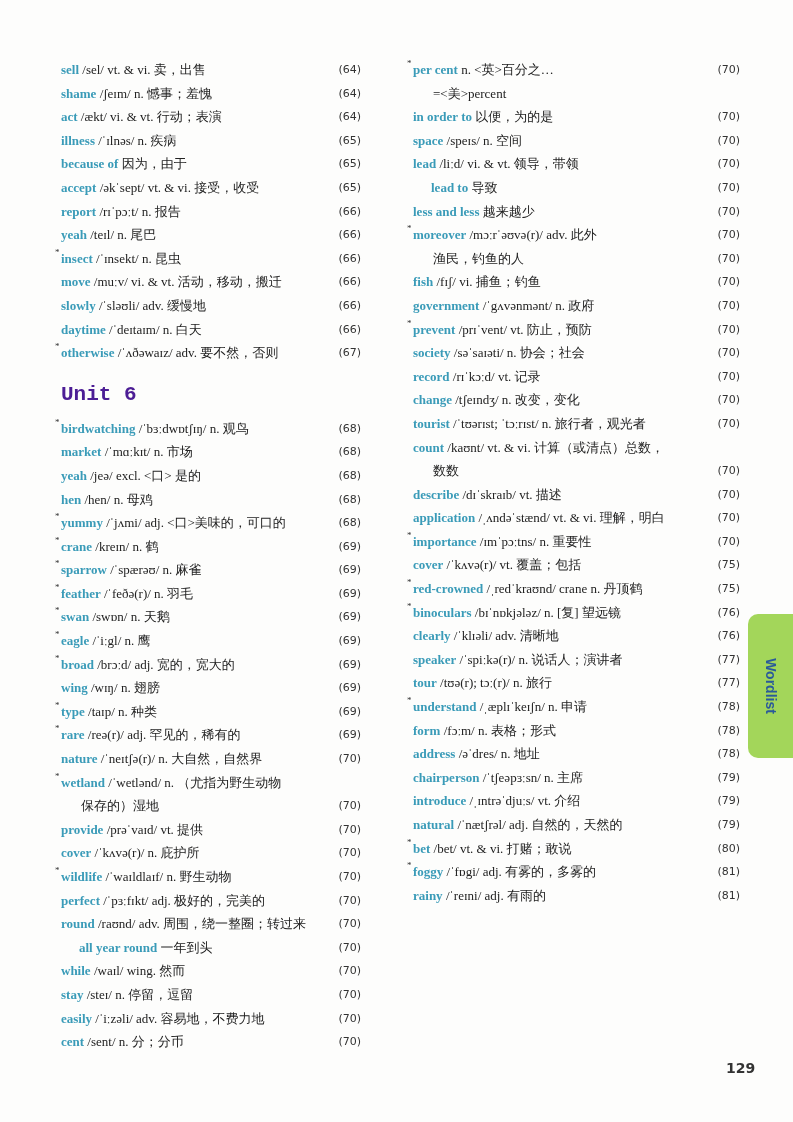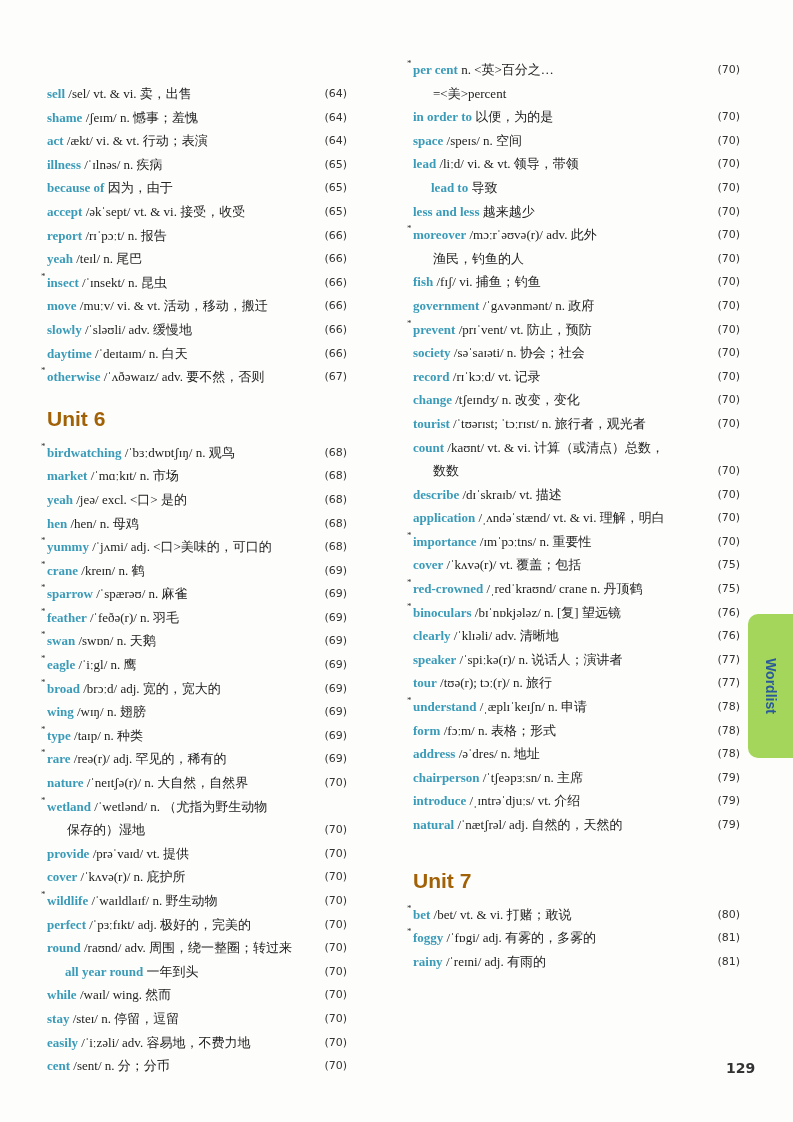--- a/index.html
+++ b/index.html
@@ -1,29 +1,29 @@
 <!DOCTYPE html>
 <html><head>
 <meta charset="utf-8">
 <style>
   html, body { margin: 0; padding: 0; }
   body {
     width: 793px; height: 1122px; background: #fdfdfc; position: relative; overflow: hidden;
     font-family: "Liberation Serif", "DejaVu Serif", serif; color: #222;
   }
   .col { position: absolute; top: 58px; }
-  .col.left { left: 47px; width: 300px; margin-top: 24px; }
+  .col.left { left: 61px; width: 300px; }
   .col.right { left: 413px; width: 327px; }
   .entry { position: relative; height: 23.6px; line-height: 23.6px; font-size: 13px; white-space: nowrap; }
   .entry.cont { padding-left: 20px; }
   .entry.sub { padding-left: 18px; }
   .star { position: absolute; left: -6px; top: -6px; font-size: 9px; color: #333; }
   .hw { color: #3a9bb8; font-weight: bold; }
   .ref { position: absolute; right: 0; top: 0; font-family: "DejaVu Sans", sans-serif; font-size: 11px; color: #333; }
-  .unit { font-family: Liberation Sans, sans-serif; font-weight: bold; font-size: 21px; color: #a16207; height: 44px; line-height: 44px; margin-top: 8px; }
+  .unit { font-family: Liberation Mono, monospace; font-weight: bold; font-size: 21px; color: #4c1d95; height: 44px; line-height: 44px; margin-top: 8px; }
   .tab {
     position: absolute; left: 748px; top: 614px; width: 45px; height: 144px;
     background: #a3d65a; border-radius: 10px 0 0 10px;
   }
   .tab span {
     position: absolute; left: 50%; top: 50%; transform: translate(-50%,-50%) rotate(90deg);
     font-family: "Liberation Sans", sans-serif; font-weight: bold; font-size: 14px; color: #2a5a9a; white-space: nowrap;
   }
   .pagenum { position: absolute; left: 709px; top: 1060px; font-family: "DejaVu Sans", sans-serif; font-weight: bold; font-size: 14px; color: #333; margin-left: 17px; }
 </style>
@@ -107,21 +107,20 @@
       <div class="entry"><span class="hw">clearly</span> <span>/ˈklɪəli/ adv. 清晰地</span><span class="ref">(76)</span></div>
       <div class="entry"><span class="hw">speaker</span> <span>/ˈspiːkə(r)/ n. 说话人；演讲者</span><span class="ref">(77)</span></div>
       <div class="entry"><span class="hw">tour</span> <span>/tʊə(r); tɔː(r)/ n. 旅行</span><span class="ref">(77)</span></div>
       <div class="entry"><span class="star">*</span><span class="hw">understand</span> <span>/ˌæplɪˈkeɪʃn/ n. 申请</span><span class="ref">(78)</span></div>
       <div class="entry"><span class="hw">form</span> <span>/fɔːm/ n. 表格；形式</span><span class="ref">(78)</span></div>
       <div class="entry"><span class="hw">address</span> <span>/əˈdres/ n. 地址</span><span class="ref">(78)</span></div>
       <div class="entry"><span class="hw">chairperson</span> <span>/ˈtʃeəpɜːsn/ n. 主席</span><span class="ref">(79)</span></div>
       <div class="entry"><span class="hw">introduce</span> <span>/ˌɪntrəˈdjuːs/ vt. 介绍</span><span class="ref">(79)</span></div>
       <div class="entry"><span class="hw">natural</span> <span>/ˈnætʃrəl/ adj. 自然的，天然的</span><span class="ref">(79)</span></div>
     </div>
-  <div class="unit" style="margin-top:22px">Unit 7</div>
   <div id="unit7-list">
       <div class="entry"><span class="star">*</span><span class="hw">bet</span> <span>/bet/ vt. &amp; vi. 打赌；敢说</span><span class="ref">(80)</span></div>
       <div class="entry"><span class="star">*</span><span class="hw">foggy</span> <span>/ˈfɒgi/ adj. 有雾的，多雾的</span><span class="ref">(81)</span></div>
       <div class="entry"><span class="hw">rainy</span> <span>/ˈreɪni/ adj. 有雨的</span><span class="ref">(81)</span></div>
     </div>
 </div>
 
 <div class="tab">
   <span>Wordlist</span>
 </div>

